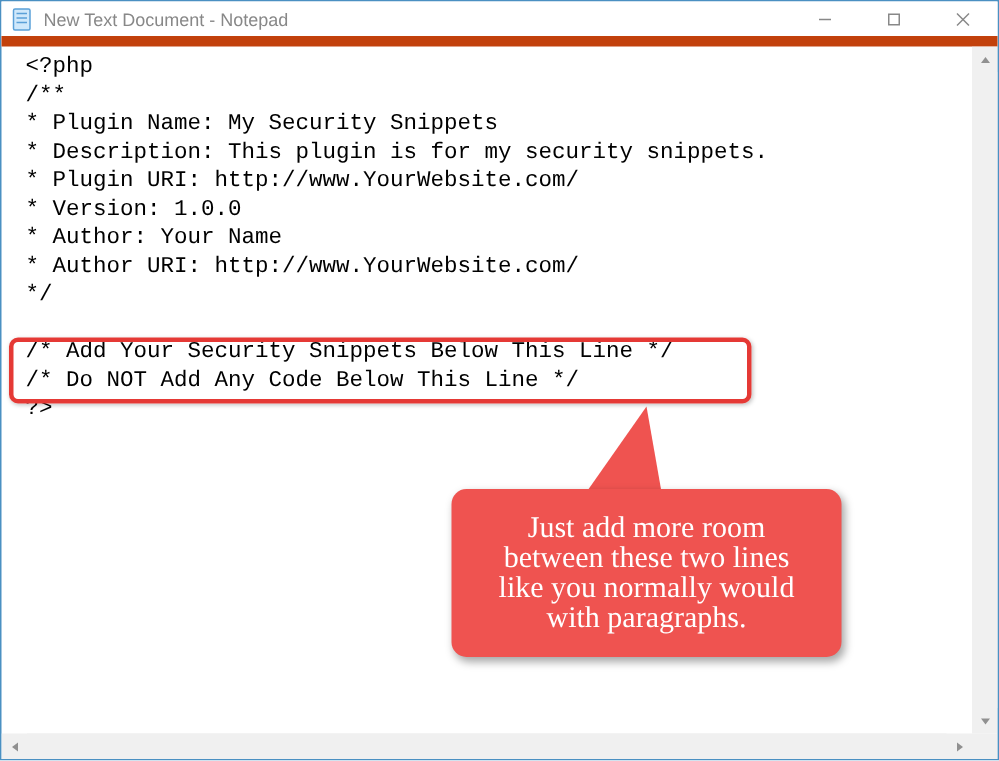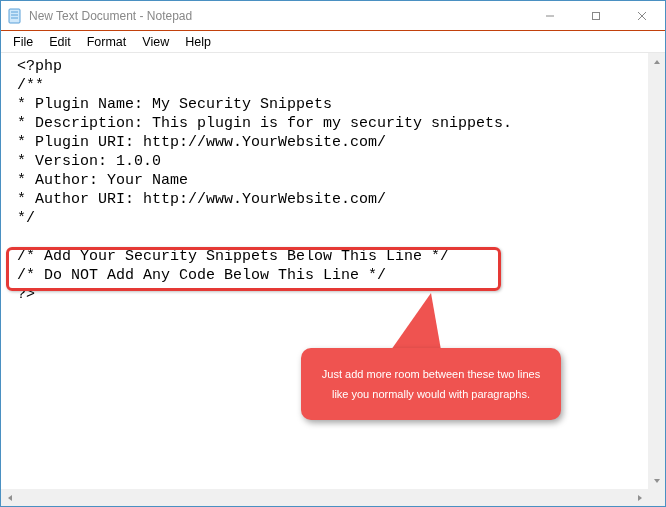--- a/index.html
+++ b/index.html
@@ -19,21 +19,21 @@
     position: relative;
   }
   .titlebar {
     height: 30px;
     background: #fff;
     display: flex;
     align-items: center;
     padding-left: 6px;
     color: #888;
     font-size: 12px;
-    border-bottom: 1px solid #c2410c;
+    border-bottom: 7px solid #c2410c;
   }
   .titlebar .icon {
     width: 16px; height: 16px;
     margin-right: 6px;
     display: flex; align-items: center; justify-content: center;
   }
   .titlebar .title { flex: 0 0 auto; }
   .titlebar .spacer { flex: 1 1 auto; }
   .winbtn {
     width: 46px; height: 30px;
@@ -101,22 +101,22 @@
     position: absolute;
     border: 3px solid #e53935;
     border-radius: 6px;
     pointer-events: none;
     box-shadow: 1px 1px 3px rgba(0,0,0,0.25);
   }
   .callout {
     position: absolute;
     background: #ef5350;
     color: #fff;
-    font-family: Liberation Sans, sans-serif;
-    font-size: 11px;
+    font-family: Liberation Serif, serif;
+    font-size: 20px;
     line-height: 20px;
     text-align: center;
     padding: 16px 18px;
     border-radius: 10px;
     box-shadow: 2px 3px 6px rgba(0,0,0,0.35);
     width: 260px;
   }
 </style>
 </head>
 <body>
@@ -145,27 +145,20 @@
         </svg>
     </div>
     <div class="winbtn close" title="Close">
       <svg width="10" height="10" viewBox="0 0 10 10">
           <line x1="1" y1="1" x2="9" y2="9" stroke="currentColor" stroke-width="1"></line>
           <line x1="9" y1="1" x2="1" y2="9" stroke="currentColor" stroke-width="1"></line>
         </svg>
     </div>
   </div>
 
-  <div class="menubar">
-    <div class="menuitem">File</div>
-    <div class="menuitem">Edit</div>
-    <div class="menuitem">Format</div>
-    <div class="menuitem">View</div>
-    <div class="menuitem">Help</div>
-  </div>
 
   <div class="editor-wrap">
     <div class="editor" id="editor">&lt;?php
 /**
 * Plugin Name: My Security Snippets
 * Description: This plugin is for my security snippets.
 * Plugin URI: http://www.YourWebsite.com/
 * Version: 1.0.0
 * Author: Your Name
 * Author URI: http://www.YourWebsite.com/

